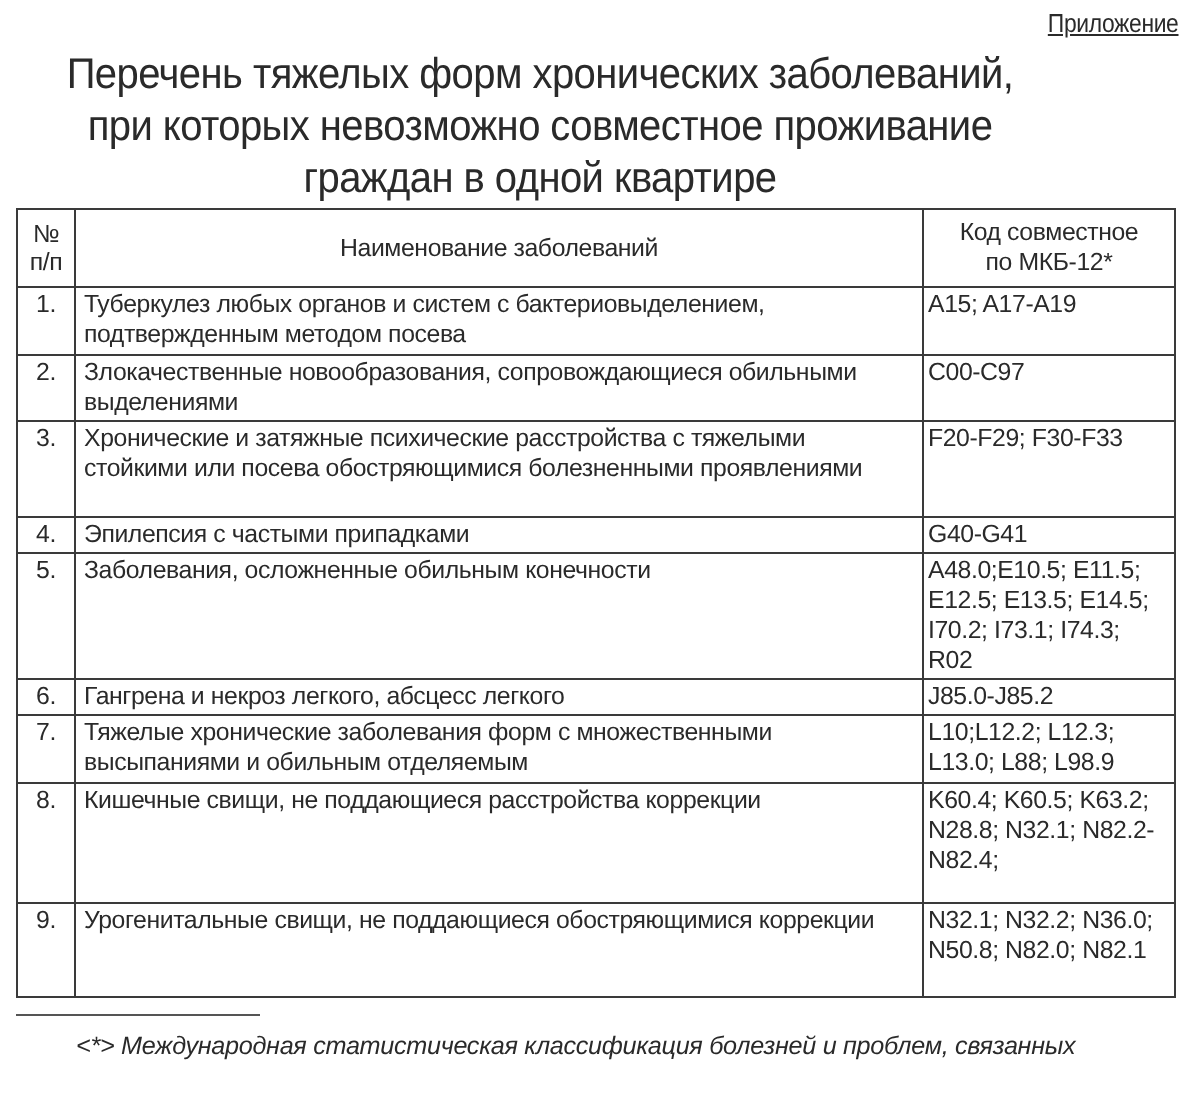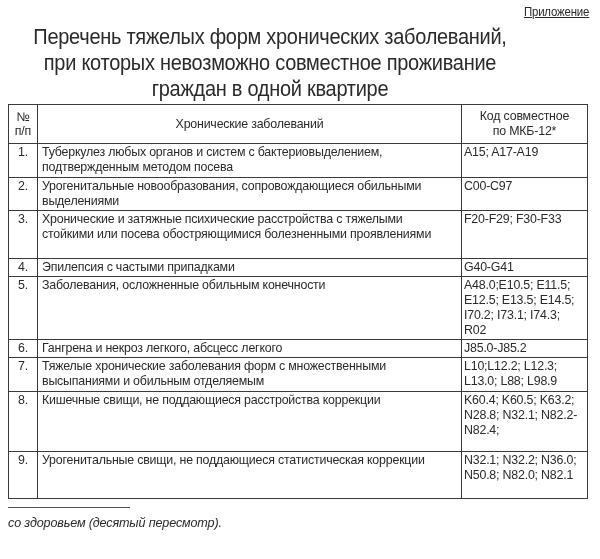--- a/index.html
+++ b/index.html
@@ -60,36 +60,36 @@
       <col class="c1">
       <col class="c2">
       <col class="c3">
     </colgroup>
   <thead>
     <tr style="height:39px">
       <th style="line-height:14px">
         <span>№</span><br>
         <span>п/п</span>
       </th>
-      <th>Хронические заболеваний</th>
+      <th>Наименование заболеваний</th>
       <th style="line-height:15px">
         <span>Код совместное</span><br>
         <span>по МКБ-12*</span>
       </th>
     </tr>
   </thead>
   <tbody>
     <tr style="height:34px">
       <td class="num">1.</td>
       <td>Туберкулез любых органов и систем с бактериовыделением, подтвержденным методом посева</td>
       <td class="code">A15; A17-A19</td>
     </tr>
     <tr style="height:29px">
       <td class="num">2.</td>
-      <td>Урогенитальные новообразования, сопровождающиеся обильными выделениями</td>
+      <td>Злокачественные новообразования, сопровождающиеся обильными выделениями</td>
       <td class="code">C00-C97</td>
     </tr>
     <tr style="height:48px">
       <td class="num">3.</td>
       <td>Хронические и затяжные психические расстройства с тяжелыми стойкими или посева обостряющимися болезненными проявлениями</td>
       <td class="code">F20-F29; F30-F33</td>
     </tr>
     <tr style="height:18px">
       <td class="num">4.</td>
       <td>Эпилепсия с частыми припадками</td>
@@ -110,23 +110,23 @@
       <td>Тяжелые хронические заболевания форм с множественными высыпаниями и обильным отделяемым</td>
       <td class="code">L10;L12.2; L12.3; L13.0; L88; L98.9</td>
     </tr>
     <tr style="height:60px">
       <td class="num">8.</td>
       <td>Кишечные свищи, не поддающиеся расстройства коррекции</td>
       <td class="code">K60.4; K60.5; K63.2; N28.8; N32.1; N82.2-N82.4;</td>
     </tr>
     <tr style="height:47px">
       <td class="num">9.</td>
-      <td>Урогенитальные свищи, не поддающиеся статистическая коррекции</td>
+      <td>Урогенитальные свищи, не поддающиеся обостряющимися коррекции</td>
       <td class="code">N32.1; N32.2; N36.0; N50.8; N82.0; N82.1</td>
     </tr>
   </tbody>
 </table>
 
 <div class="rule"></div>
 
 <div class="foot">
-  <div>со здоровьем (десятый пересмотр).</div>
+  <div class="l1">&lt;*&gt; Международная статистическая классификация болезней и проблем, связанных</div>
 </div>
 
 </body></html>

